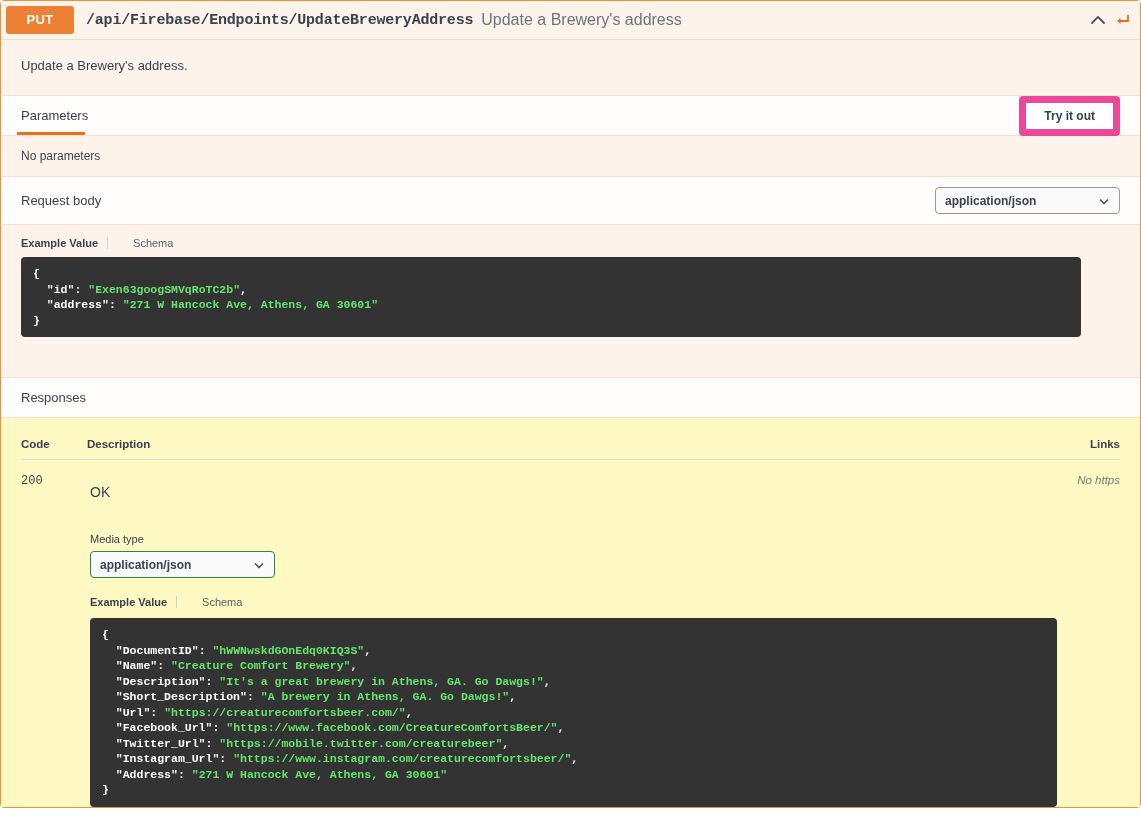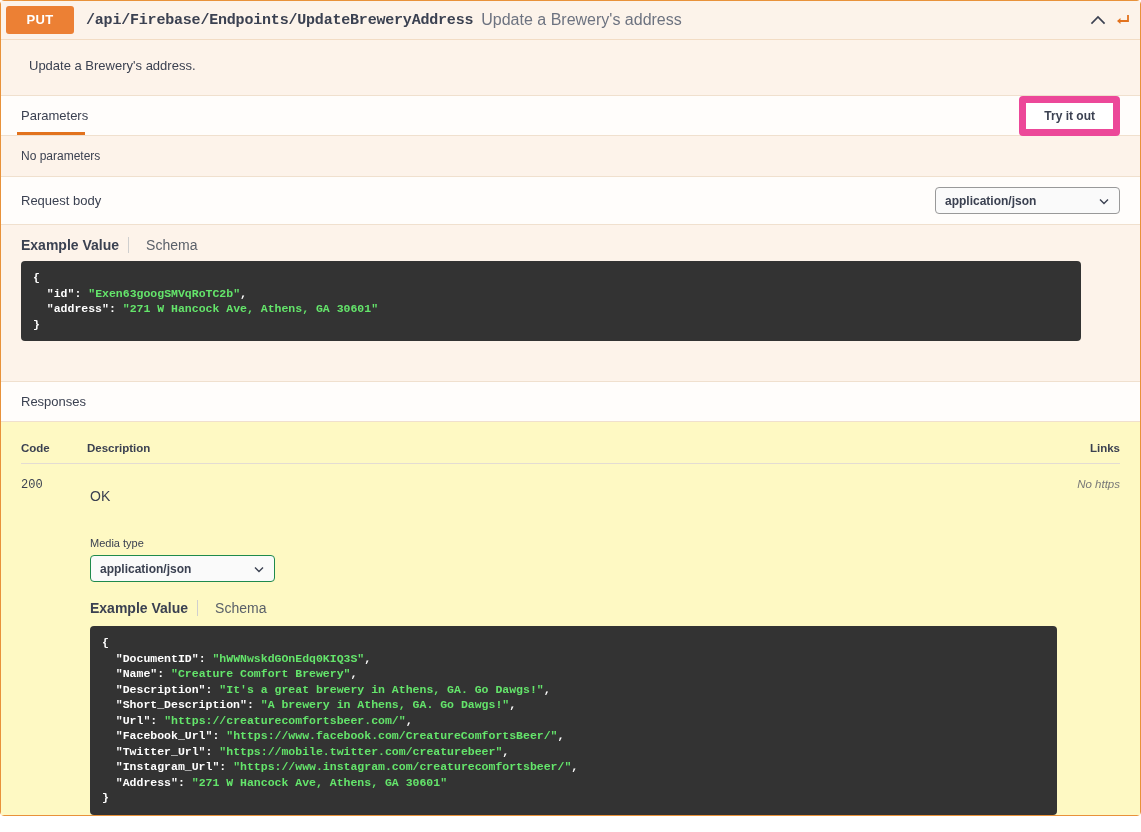--- a/index.html
+++ b/index.html
@@ -79,21 +79,20 @@
   .deeplink svg { display:block; }
 
   
   .op-body { background: #fcf3ea; }
 
   .op-description {
     padding: 18px 20px 22px 20px;
     font-size: 13px;
     color: #3b4151;
     background: #fdf3ea;
-    margin-left: 8px;
   }
 
   .white-band {
     background: #fffdfb;
     border-top: 1px solid #f0e0ce;
     border-bottom: 1px solid #f0e0ce;
     display: flex;
     align-items: center;
     justify-content: space-between;
     padding: 0 20px;
@@ -162,22 +161,22 @@
     font-weight: bold;
     color: #3b4151;
     cursor: pointer;
   }
   .caret { width: 12px; height: 12px; display:block; }
 
   
   .ev-tabs {
     display: flex;
     align-items: center;
-    font-size: 14px;
-    gap: 8px;
+    font-size: 11px;
+    gap: 16px;
   }
   .ev-tab-active {
     color: #3b4151;
     font-weight: bold;
     padding-right: 9px;
     border-right: 1px solid #cfcfcf;
     cursor: pointer;
   }
   .ev-tab {
     color: #5a6069;

